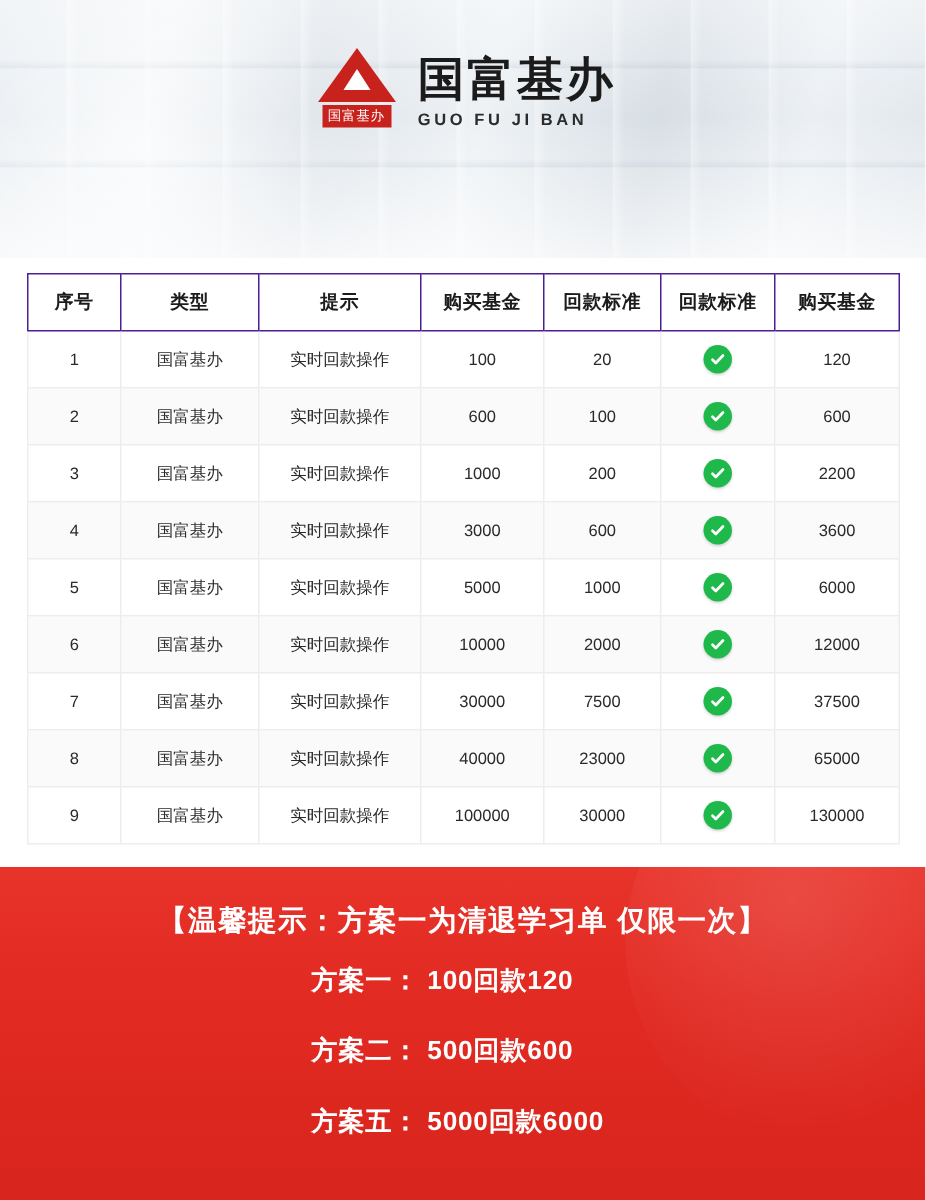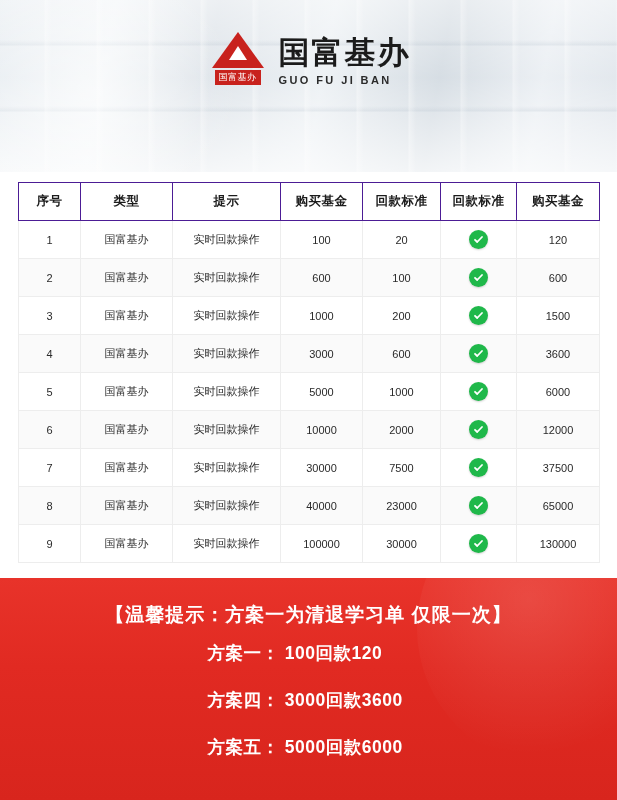--- a/index.html
+++ b/index.html
@@ -292,21 +292,21 @@
           <td>3</td>
           <td>国富基办</td>
           <td>实时回款操作</td>
           <td>1000</td>
           <td>200</td>
           <td><span class="check">
                 <svg width="11" height="11" viewBox="0 0 11 11">
                   <polyline points="2,5.8 4.2,8 9,3" fill="none" stroke="#ffffff" stroke-width="1.8" stroke-linecap="round" stroke-linejoin="round"></polyline>
                 </svg>
               </span></td>
-          <td>1500</td>
+          <td>2200</td>
         </tr>
         <tr>
           <td>4</td>
           <td>国富基办</td>
           <td>实时回款操作</td>
           <td>3000</td>
           <td>600</td>
           <td><span class="check">
                 <svg width="11" height="11" viewBox="0 0 11 11">
                   <polyline points="2,5.8 4.2,8 9,3" fill="none" stroke="#ffffff" stroke-width="1.8" stroke-linecap="round" stroke-linejoin="round"></polyline>
@@ -381,19 +381,19 @@
         </tr>
       </tbody>
     </table>
   </div>
 
   <div class="footer">
     <div class="footer-title">【温馨提示：方案一为清退学习单 仅限一次】</div>
     <div class="plans">
       <div class="plan-col left">
         <div class="plan-item">方案一： 100回款120</div>
-        <div class="plan-item">方案四： 3000回款3600</div>
+        <div class="plan-item">方案二： 500回款600</div>
         <div class="plan-item">方案五： 5000回款6000</div>
       </div>
     </div>
   </div>
 
 </div>
 
 </body></html>

